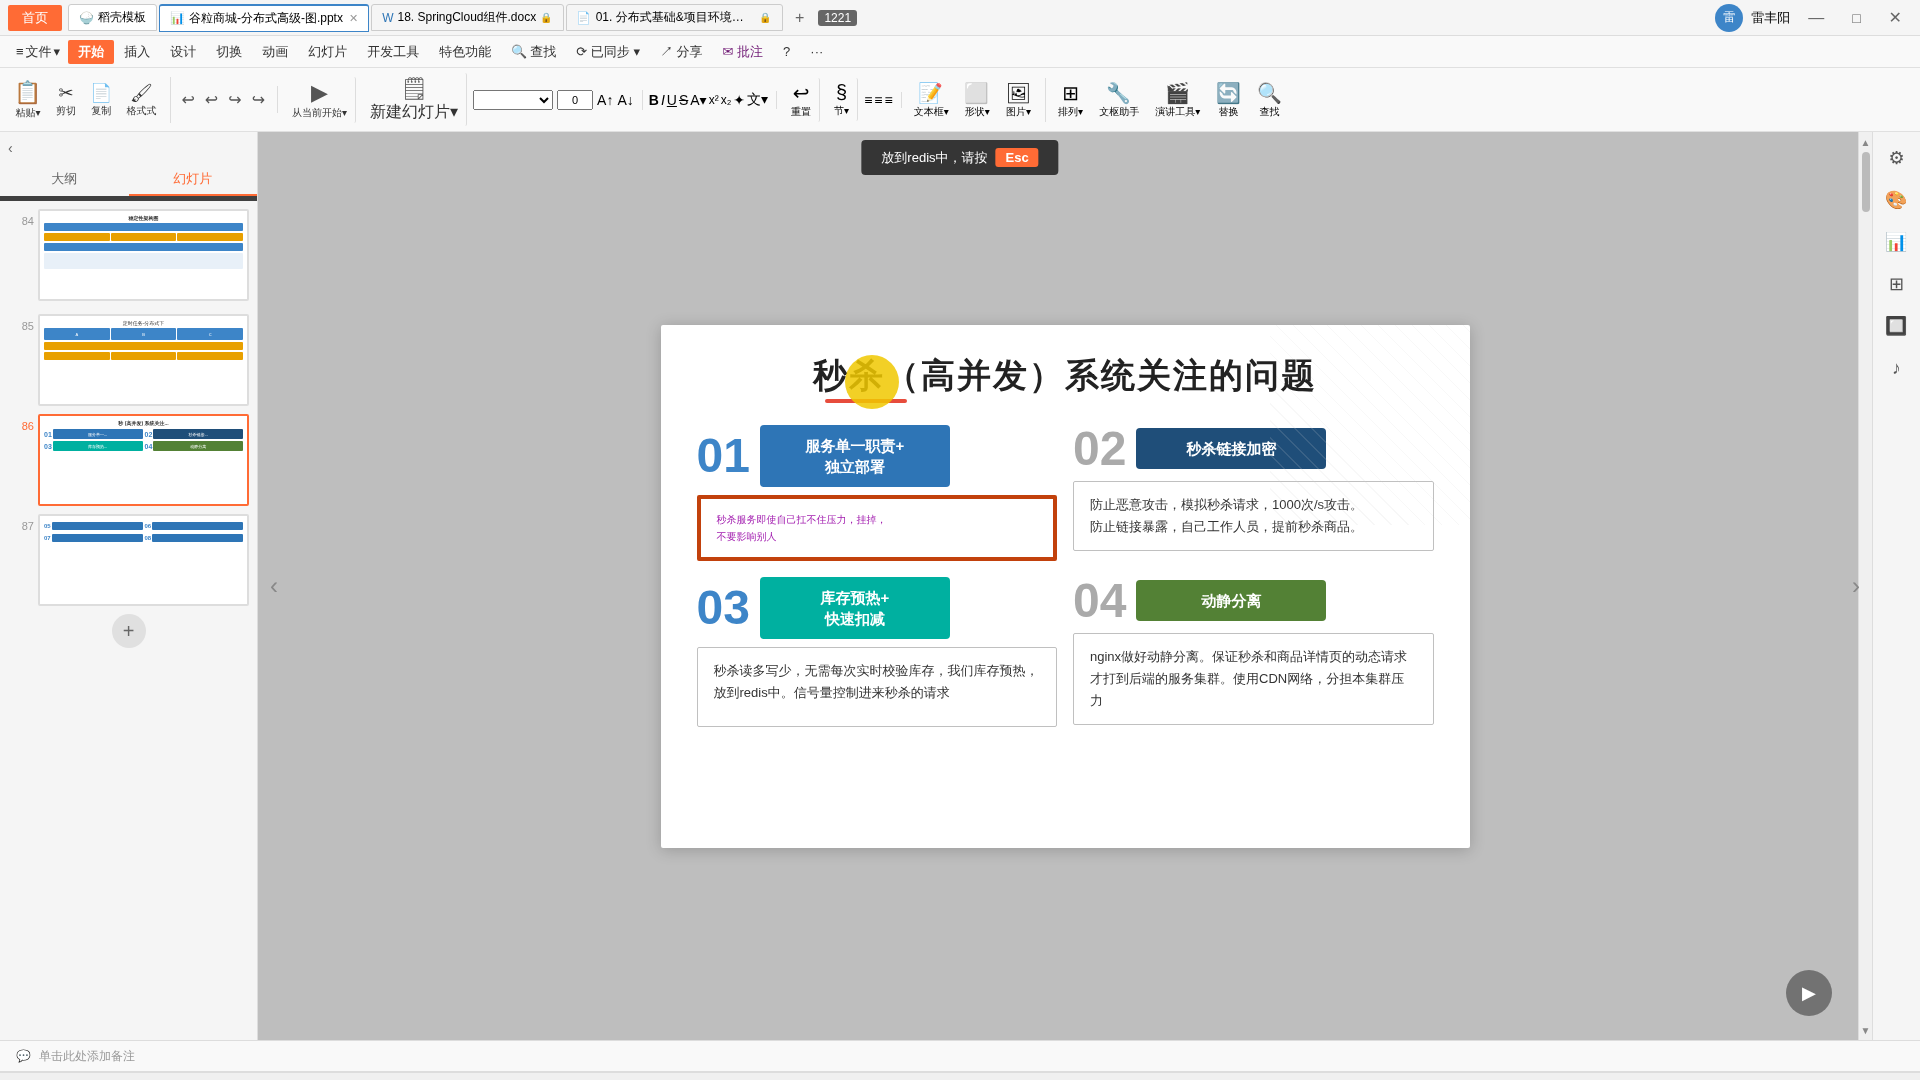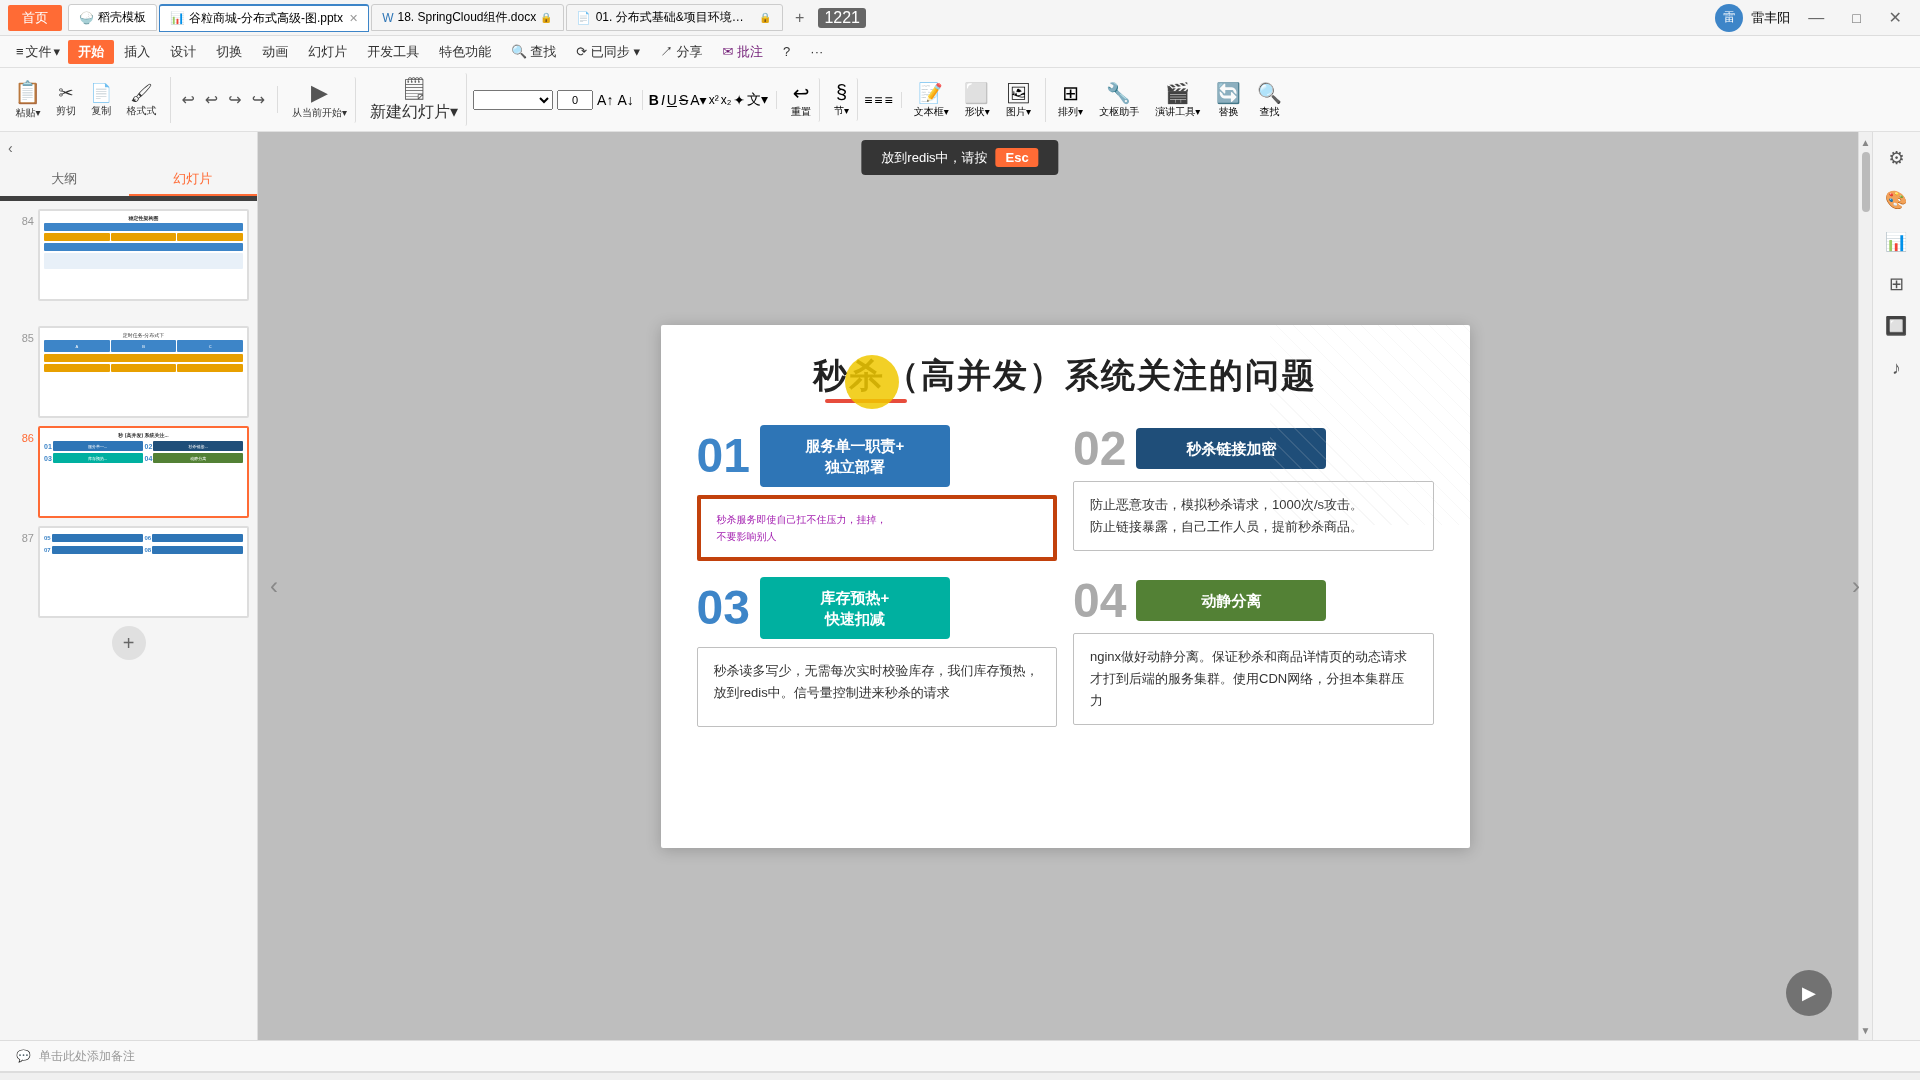--- a/index.html
+++ b/index.html
@@ -29,21 +29,21 @@
   </div>
 
   <div style="display:flex;align-items:center;background:#f5f5f5;border:1px solid #ccc;border-radius:3px 3px 0 0;padding:4px 10px;font-size:12px;margin-right:2px;cursor:pointer;max-width:220px;">
     <span style="color:#2e75b6;margin-right:4px;">📄</span>
     <span style="white-space:nowrap;overflow:hidden;text-overflow:ellipsis;max-width:160px;">01. 分布式基础&amp;项目环境搭建</span>
     <span style="margin-left:4px;color:#999;font-size:10px;">🔒</span>
   </div>
 
   <div style="padding:4px 10px;font-size:16px;color:#666;cursor:pointer;">+</div>
 
-  <div style="background:#666;color:white;border-radius:3px;padding:1px 6px;font-size:16px;margin-left:4px;">1221</div>
+  <div style="background:#666;color:white;border-radius:3px;padding:1px 6px;font-size:12px;margin-left:4px;">1221</div>
 
   <div style="margin-left:auto;display:flex;align-items:center;gap:8px;">
     <div style="width:28px;height:28px;border-radius:50%;background:#3d85c8;color:white;display:flex;align-items:center;justify-content:center;font-size:12px;">雷</div>
     <span style="font-size:13px;">雷丰阳</span>
     <div style="padding:2px 10px;color:#666;cursor:pointer;font-size:16px;">—</div>
     <div style="padding:2px 10px;color:#666;cursor:pointer;font-size:14px;">□</div>
     <div style="padding:2px 10px;color:#666;cursor:pointer;font-size:16px;">✕</div>
   </div>
 </div>
 
@@ -192,21 +192,21 @@
 
     <div style="padding:8px;cursor:pointer;color:#666;font-size:14px;">‹</div>
 
     <div style="display:flex;border-bottom:5px solid #404040;">
       <div style="flex:1;text-align:center;padding:6px;font-size:13px;cursor:pointer;color:#666;">大纲</div>
       <div style="flex:1;text-align:center;padding:6px;font-size:13px;cursor:pointer;color:#ff6b35;border-bottom:2px solid #ff6b35;">幻灯片</div>
     </div>
 
     <div style="flex:1;overflow-y:auto;padding:8px;">
 
-      <div style="display:flex;margin-bottom:25px;cursor:pointer;">
+      <div style="display:flex;margin-bottom:13px;cursor:pointer;">
         <div style="width:26px;font-size:11px;color:#999;padding-top:6px;text-align:right;margin-right:4px;">84</div>
         <div style="flex:1;border:2px solid #ddd;border-radius:2px;overflow:hidden;background:white;">
           <div style="height:88px;background:white;position:relative;padding:4px;">
             <div style="font-size:5px;font-weight:bold;color:#333;text-align:center;margin-bottom:2px;">稳定性架构图</div>
             <div style="display:grid;grid-template-columns:1fr;gap:2px;">
               <div style="background:#3d85c8;height:8px;border-radius:1px;"></div>
               <div style="display:flex;gap:1px;">
                 <div style="background:#e8a000;flex:1;height:8px;border-radius:1px;"></div>
                 <div style="background:#e8a000;flex:1;height:8px;border-radius:1px;"></div>
                 <div style="background:#e8a000;flex:1;height:8px;border-radius:1px;"></div>

